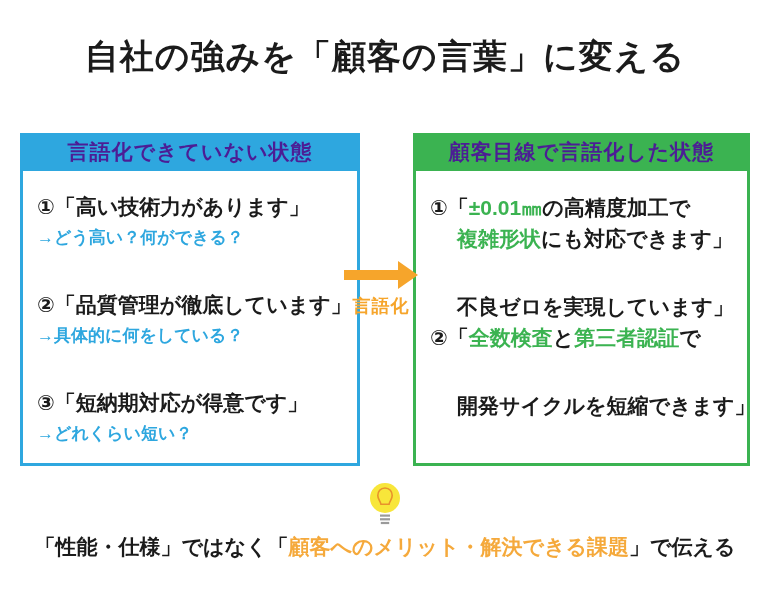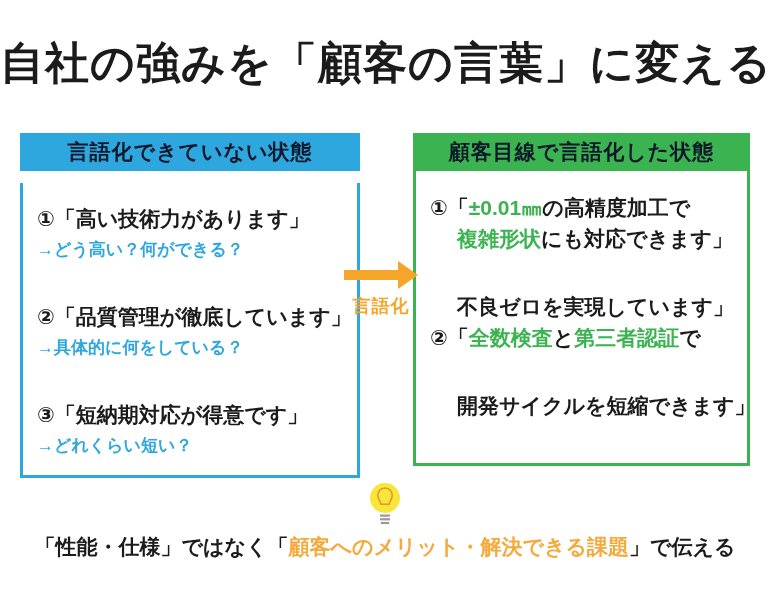--- a/index.html
+++ b/index.html
@@ -3,36 +3,36 @@
 <meta charset="utf-8">
 <style>
   html,body { margin:0; padding:0; }
   body {
     width:770px; height:600px; position:relative; background:#ffffff;
     font-family:"Liberation Sans","DejaVu Sans",sans-serif;
     font-weight:700; color:#1b1b1b; overflow:hidden;
   }
   .title {
     position:absolute; top:34px; left:0; width:770px; text-align:center;
-    font-size:44px; letter-spacing:1px; white-space:nowrap;
+    font-size:34px; letter-spacing:1px; white-space:nowrap;
   }
   .box { position:absolute; top:133px; box-sizing:border-box; }
   .box-left  { left:20px;  width:340px; }
   .box-right { left:413px; width:337px; }
   .box-header {
-    height:38px; line-height:38px; text-align:center; color:#0f172a;
+    height:38px; line-height:38px; text-align:center; color:#4c1d95;
     font-size:21px; letter-spacing:1px;
   }
   .box-left  .box-header { background:#2EA7DF; }
   .box-right .box-header { background:#3BB351; }
   .box-body {
     height:295px; box-sizing:border-box; background:#ffffff;
     border:3px solid; border-top:none; padding:21px 6px 0 14px;
   }
-  .box-left  .box-body { border-color:#2EA7DF;margin-top:12px; }
+  .box-left  .box-body { border-color:#2EA7DF; }
   .box-right .box-body { border-color:#3BB351; }
 
   .l-item { margin-bottom:40px; }
   .l-main { font-size:21px; line-height:30px; white-space:nowrap; }
   .l-note { font-size:17px; line-height:24px; margin-top:4px; color:#2EA7DF; white-space:nowrap; }
 
   .r-item { margin-bottom:37px; font-size:21px; line-height:31px; }
   .r-line { white-space:nowrap; }
   .r-line2 { padding-left:27px; }
   .hl-green { color:#3BB351; }

